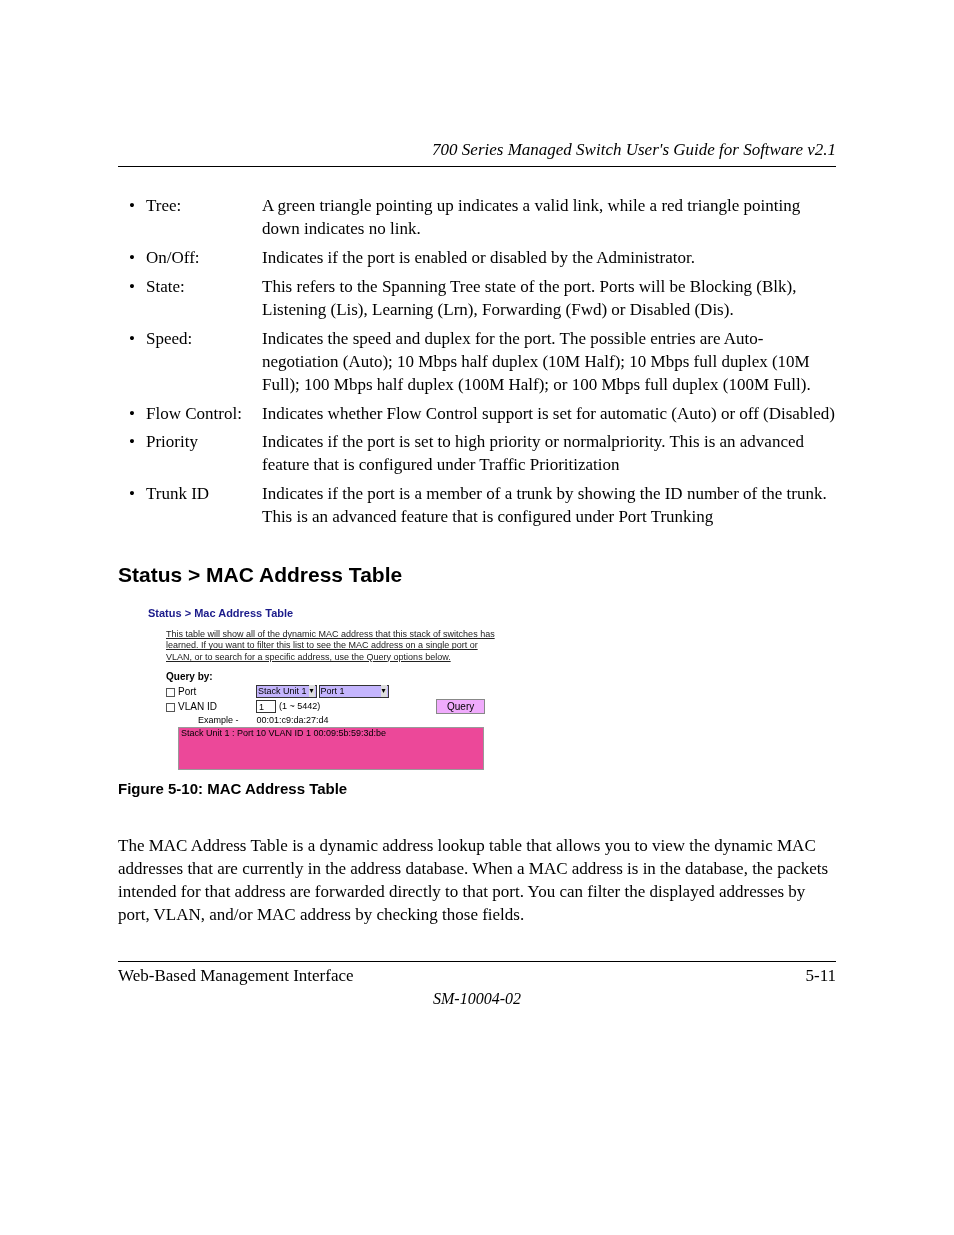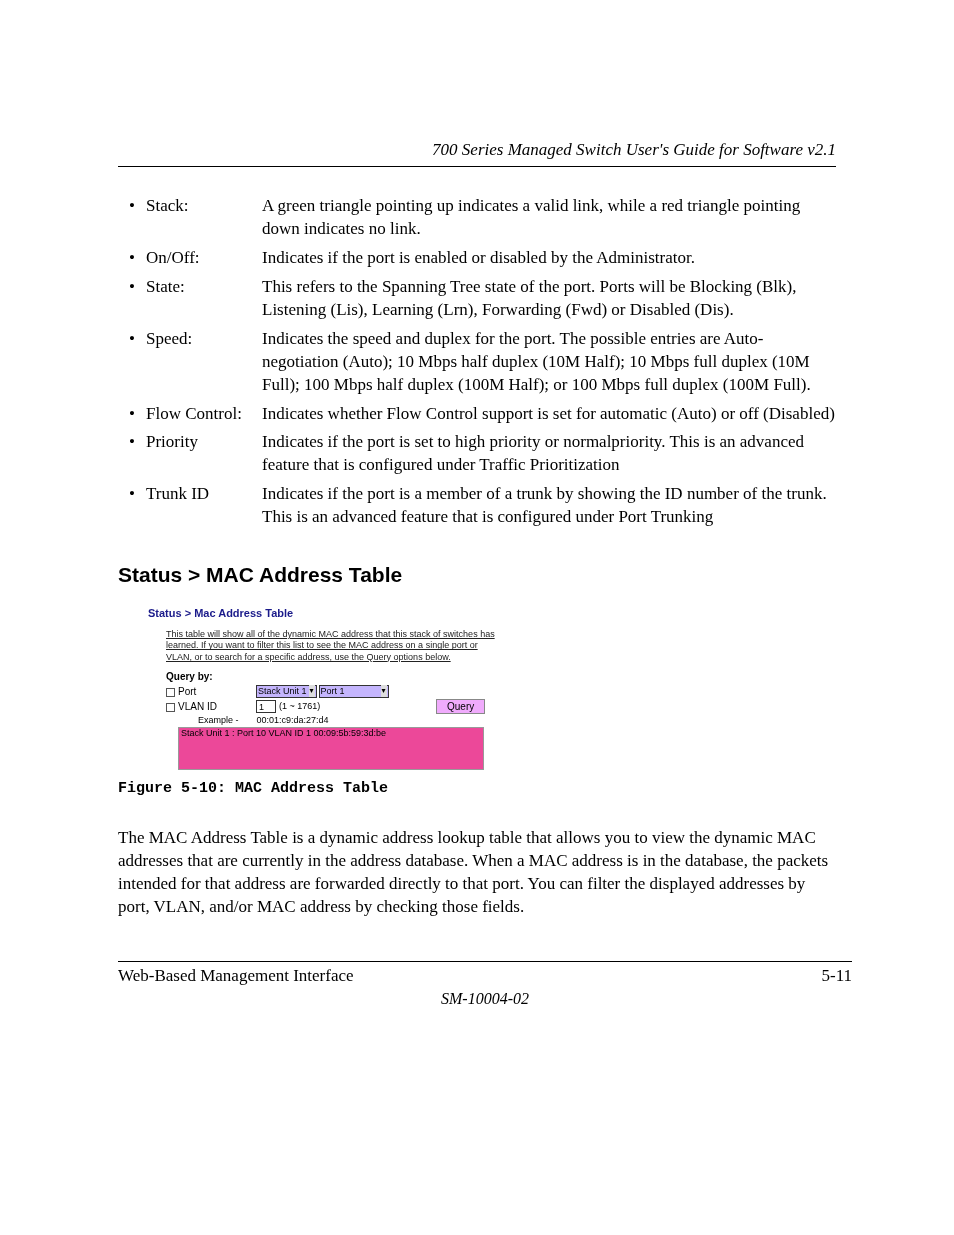--- a/index.html
+++ b/index.html
@@ -151,34 +151,34 @@
   .result-box {
     border: 1px solid #999;
     font-size: 9px;
     padding: 1px 2px 30px 2px;
     width: 300px;
     margin-left: 12px;
     background: #ec4899;
     line-height: 1.1;
   }
   .figure-caption {
-    font-family: Liberation Mono, monospace;
+    font-family: Liberation Sans, sans-serif;
     font-weight: bold;
     font-size: 15px;
-    margin: 10px 0 30px 0;
+    margin: 10px 0 38px 0;
   }
   .body-para {
     font-size: 17px;
     line-height: 1.35;
     margin: 0;
   }
   .footer {
     position: absolute;
     left: 118px;
-    right: 102px;
+    right: 118px;
     bottom: 90px;
   }
   .footer-line {
     border-top: 1px solid #000;
     padding-top: 4px;
     display: flex;
     justify-content: space-between;
     font-size: 17px;
   }
   .footer-doc {
@@ -191,21 +191,21 @@
 </head>
 <body>
 
 <div class="page">
 
   <div class="header-title">700 Series Managed Switch User's Guide for Software v2.1</div>
 
   <div class="def-list">
     <div class="def-item">
       <div class="bullet">•</div>
-      <div class="term">Stack:</div>
+      <div class="term">Tree:</div>
       <div class="desc">A green triangle pointing up indicates a valid link, while a red triangle pointing down indicates no link.</div>
     </div>
     <div class="def-item">
       <div class="bullet">•</div>
       <div class="term">On/Off:</div>
       <div class="desc">Indicates if the port is enabled or disabled by the Administrator.</div>
     </div>
     <div class="def-item">
       <div class="bullet">•</div>
       <div class="term">State:</div>
@@ -256,21 +256,21 @@
             <span class="arrow" style="margin-left:auto">▾</span>
         </span>
       </div>
 
       <div class="query-row">
         <div class="query-label">
           <span class="cb"></span>
           <span>VLAN ID</span>
         </div>
         <span class="txt" style="width:20px;">1</span>
-        <span class="range">(1 ~ 1761)</span>
+        <span class="range">(1 ~ 5442)</span>
       </div>
 
 
       <div class="example-row">
         <span style="display:inline-block;width:56px;">Example -</span>
         <span>00:01:c9:da:27:d4</span>
       </div>
 
       <div class="query-btn">Query</div>
 

